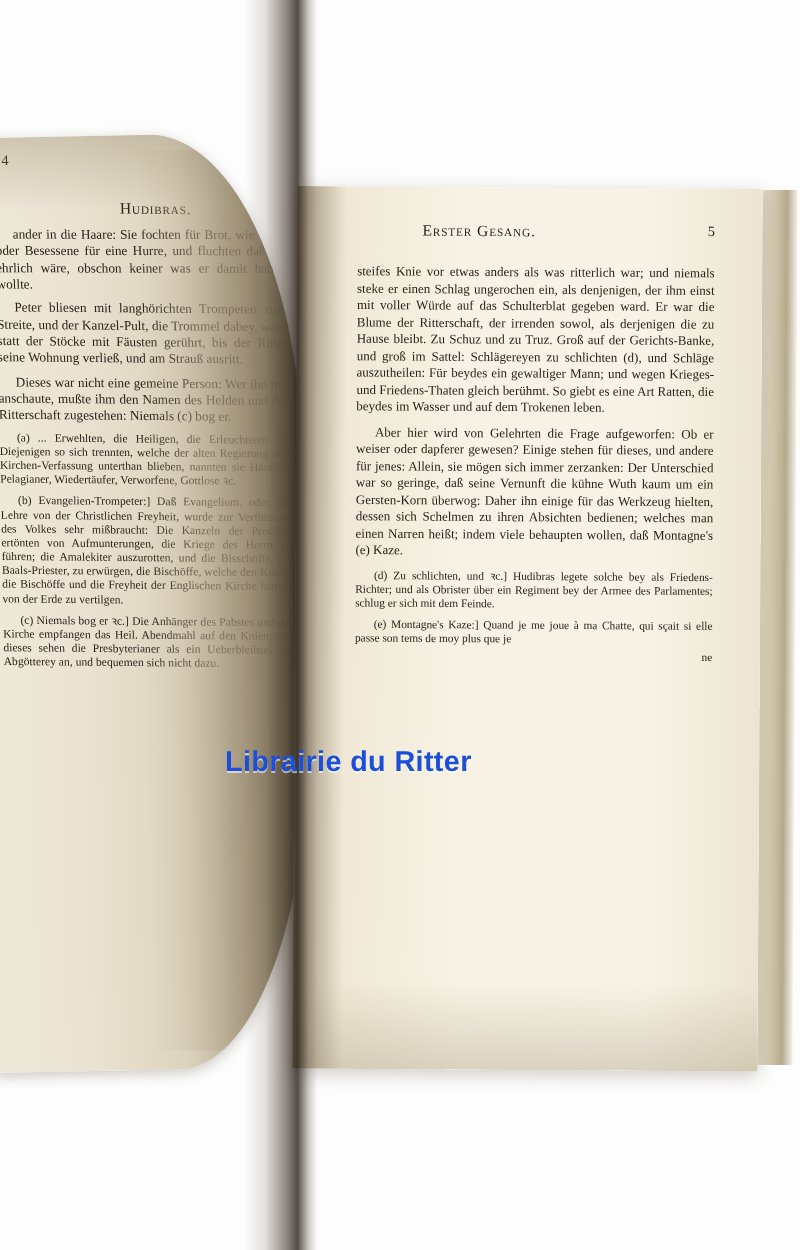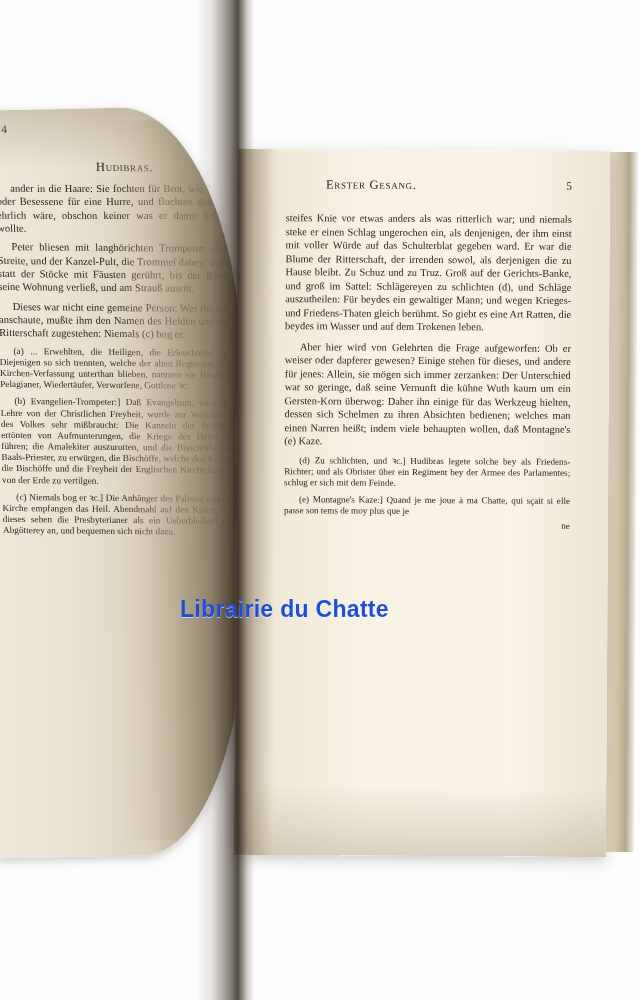--- a/index.html
+++ b/index.html
@@ -160,21 +160,21 @@
     top: 28px;
     width: 286px;
     color: #241d14;
   }
   .right-head {
     position: relative;
     height: 34px;
   }
   .running-right {
     position: absolute;
-    left: 40px;
+    left: 52px;
     top: 0;
     font-size: 12.5px;
     letter-spacing: 0.7px;
     font-variant: small-caps;
   }
   .folio-right {
     position: absolute;
     right: 0;
     top: 1px;
     font-size: 11.5px;
@@ -266,15 +266,15 @@
         <p>Aber hier wird von Gelehrten die Frage aufgeworfen:  Ob er weiser oder dapferer gewesen?  Einige stehen für dieses, und andere für jenes:  Allein, sie mögen sich immer zerzanken:  Der Unterschied war so geringe, daß seine Vernunft die kühne Wuth kaum um ein Gersten-Korn überwog:  Daher ihn einige für das Werkzeug hielten, dessen sich Schelmen zu ihren Absichten bedienen; welches man einen Narren heißt; indem viele behaupten wollen, daß Montagne's (e) Kaze.</p>
         <p class="fn">(d)  Zu schlichten, und ꝛc.]  Hudibras legete solche bey als Friedens-Richter; und als Obrister über ein Regiment bey der Armee des Parlamentes; schlug er sich mit dem Feinde.</p>
         <p class="fn">(e)  Montagne's Kaze:]  Quand je me joue à ma Chatte, qui sçait si elle passe son tems de moy plus que je</p>
         <p class="catch">ne</p>
       </div>
     </div>
     <div class="edge-shade"></div>
     <div class="foot-shade"></div>
   </div>
 
-  <div class="watermark">Librairie du Chatte</div>
+  <div class="watermark">Librairie du Ritter</div>
 
 </div>
 
 </body></html>

